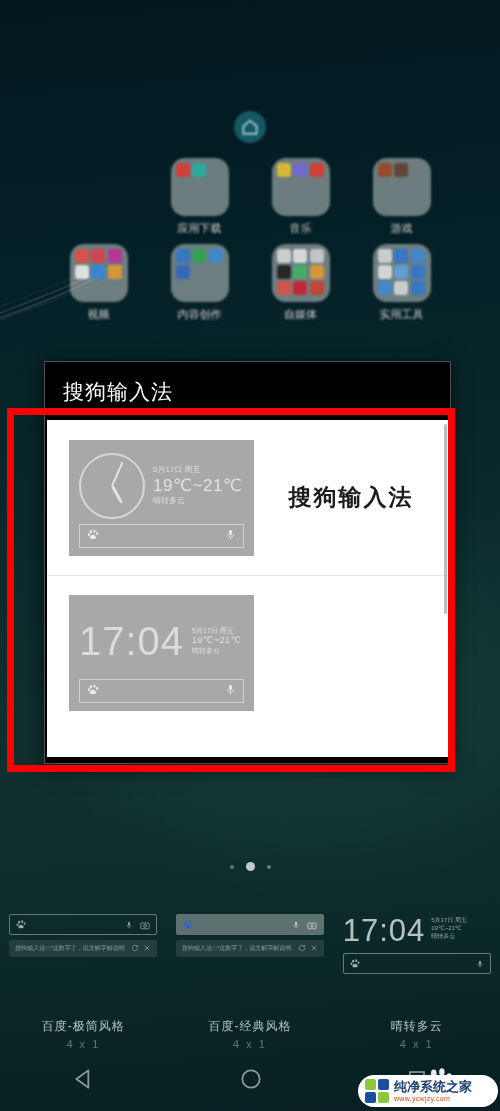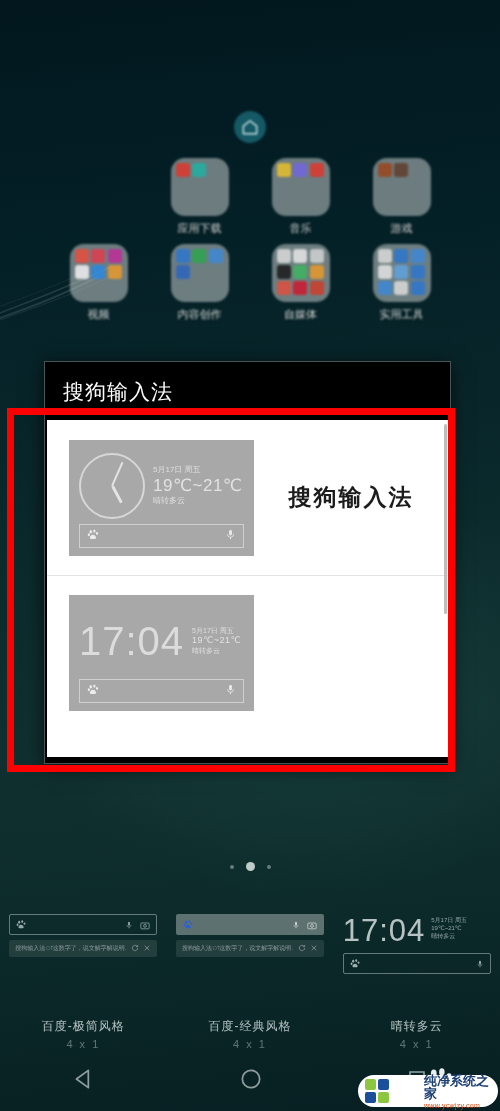--- a/index.html
+++ b/index.html
@@ -364,21 +364,21 @@
   }
   .wm-logo {
     width: 24px; height: 24px;
     display: grid;
     grid-template-columns: 1fr 1fr;
     grid-template-rows: 1fr 1fr;
     gap: 2px;
     flex: 0 0 auto;
   }
   .wm-logo i { display:block; border-radius: 2px; }
-  .wm-text { display: flex; flex-direction: column; line-height: 1; margin-left: 30px; }
+  .wm-text { display: flex; flex-direction: column; line-height: 1; }
   .wm-title {
     font-size: 13px; font-weight: bold; color: #1c3f73;
     letter-spacing: 0px;
   }
   .wm-url { font-size: 7px; color: #d34a12; margin-top: 2px; letter-spacing: .3px; }
   .wm-paw {
     position: absolute;
     left: 76px; top: 0px;
   }
 </style>

